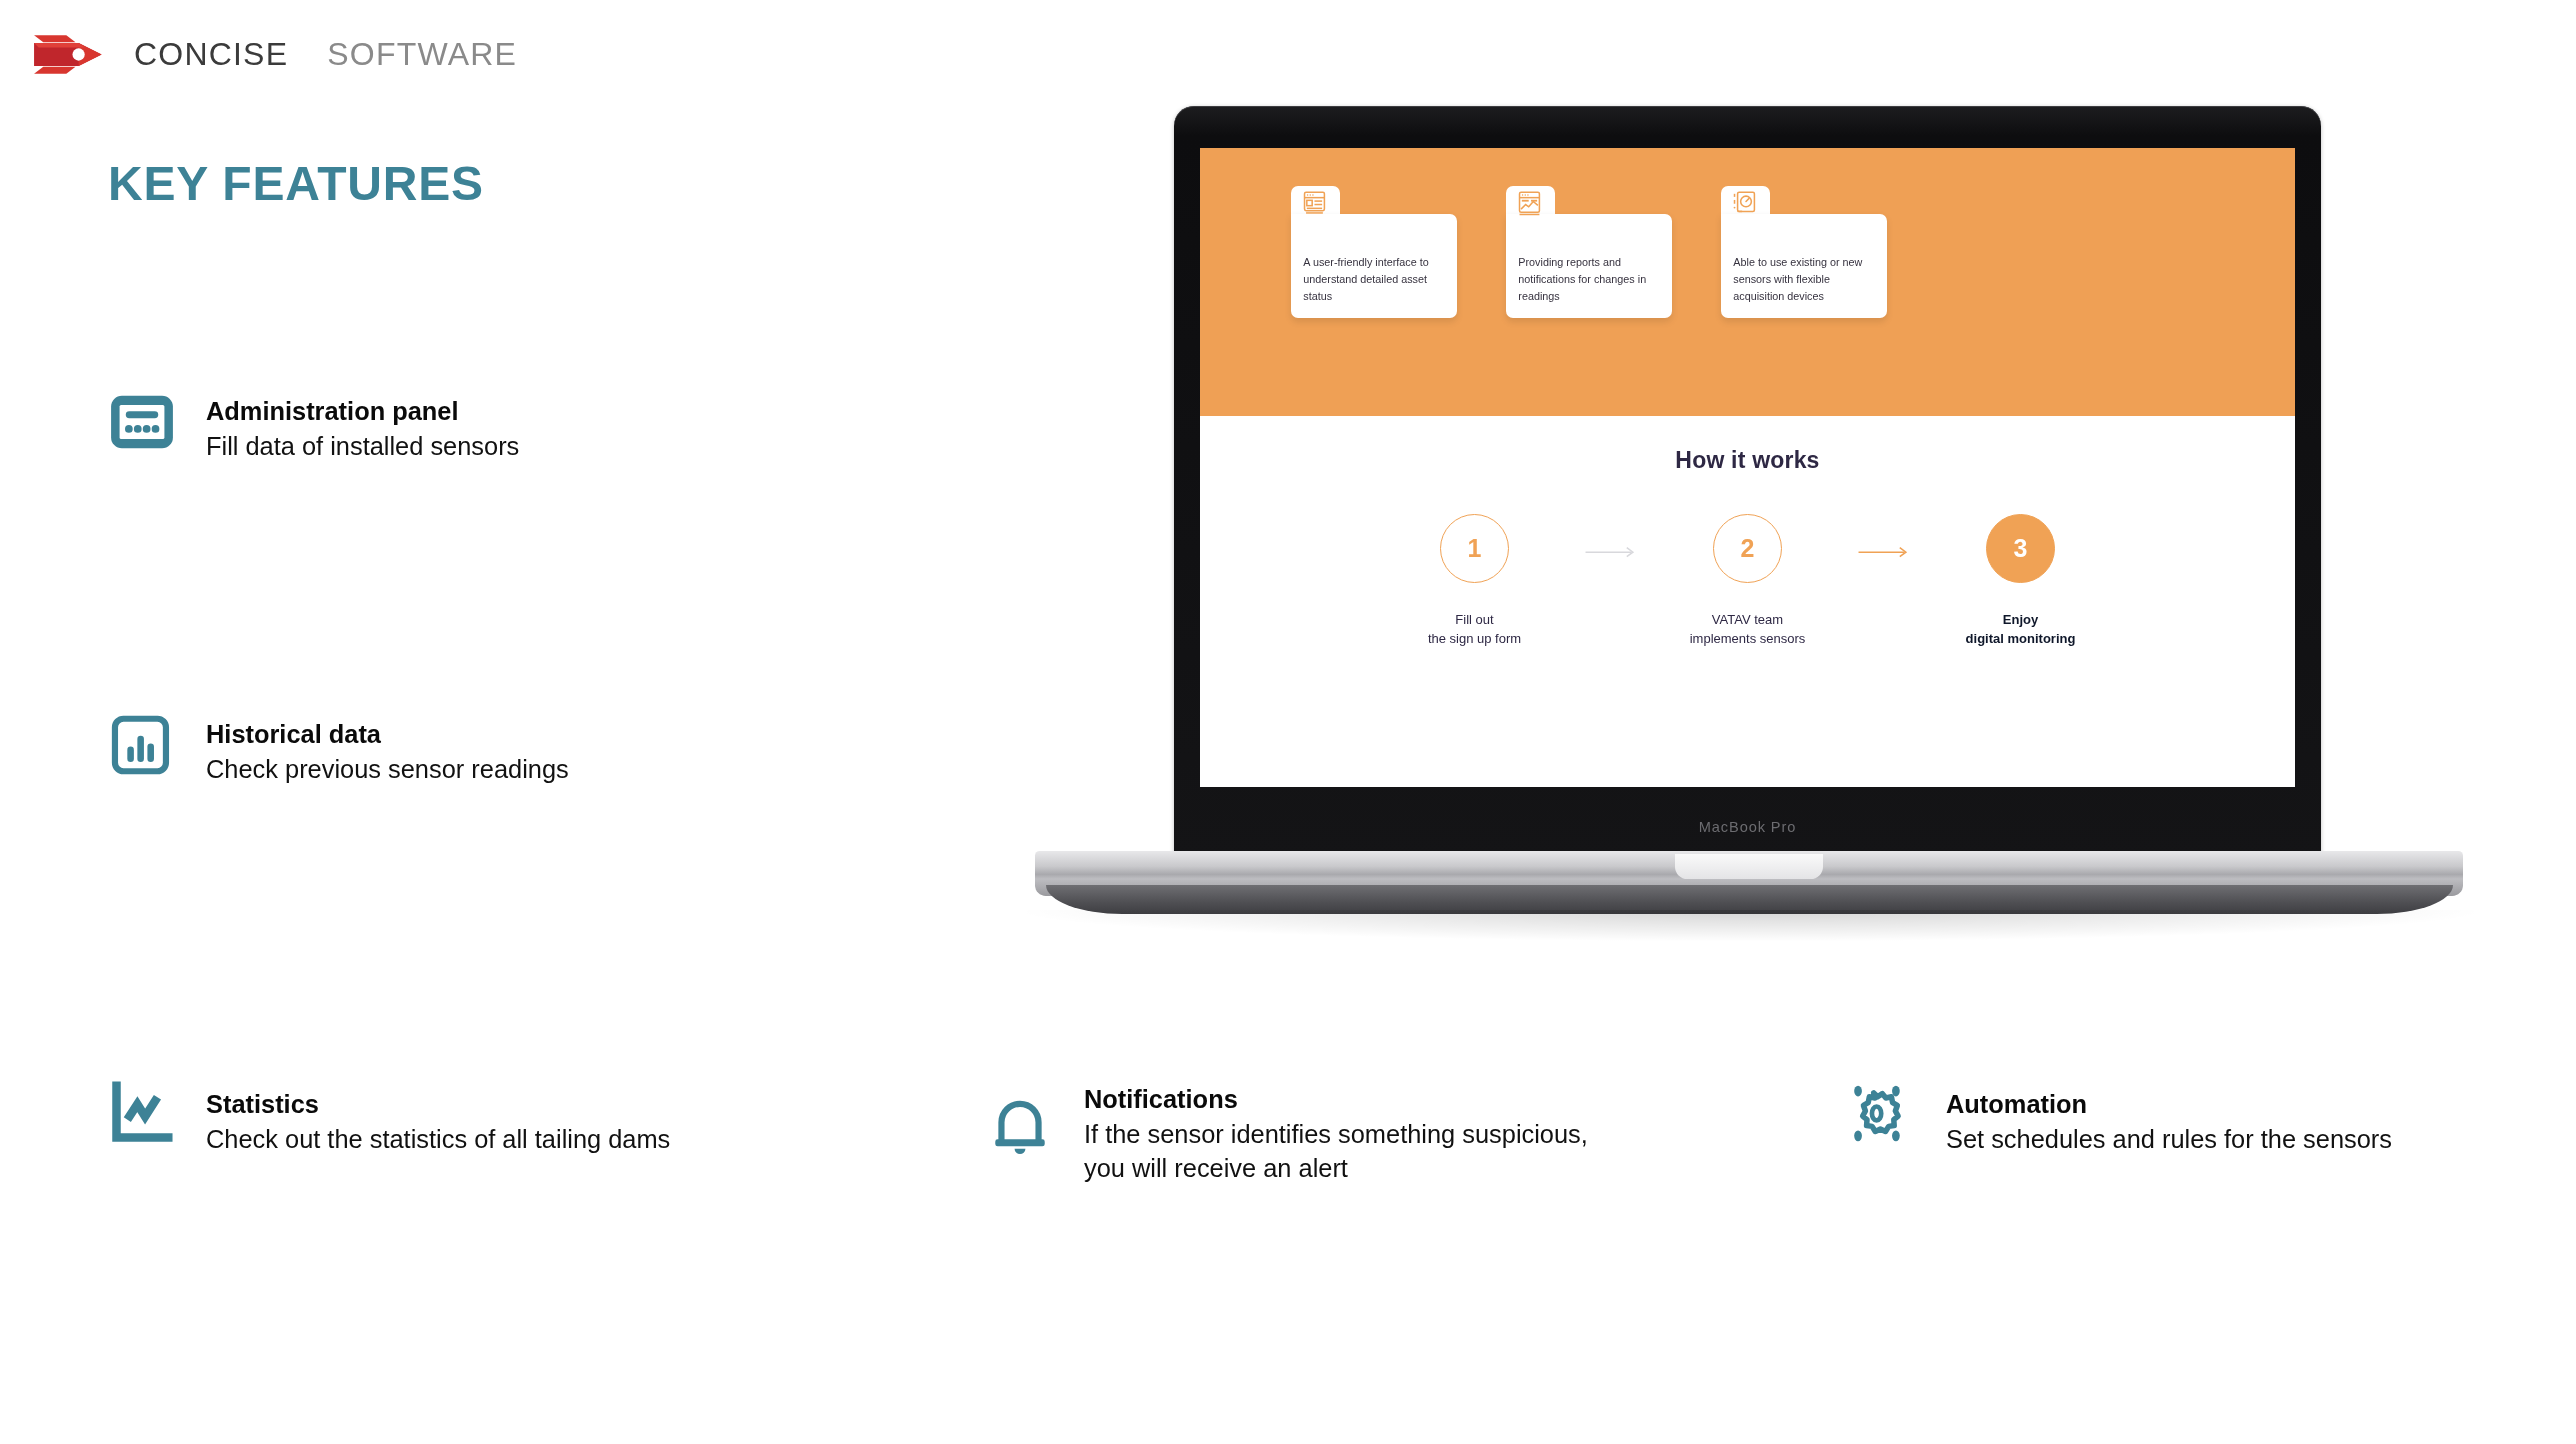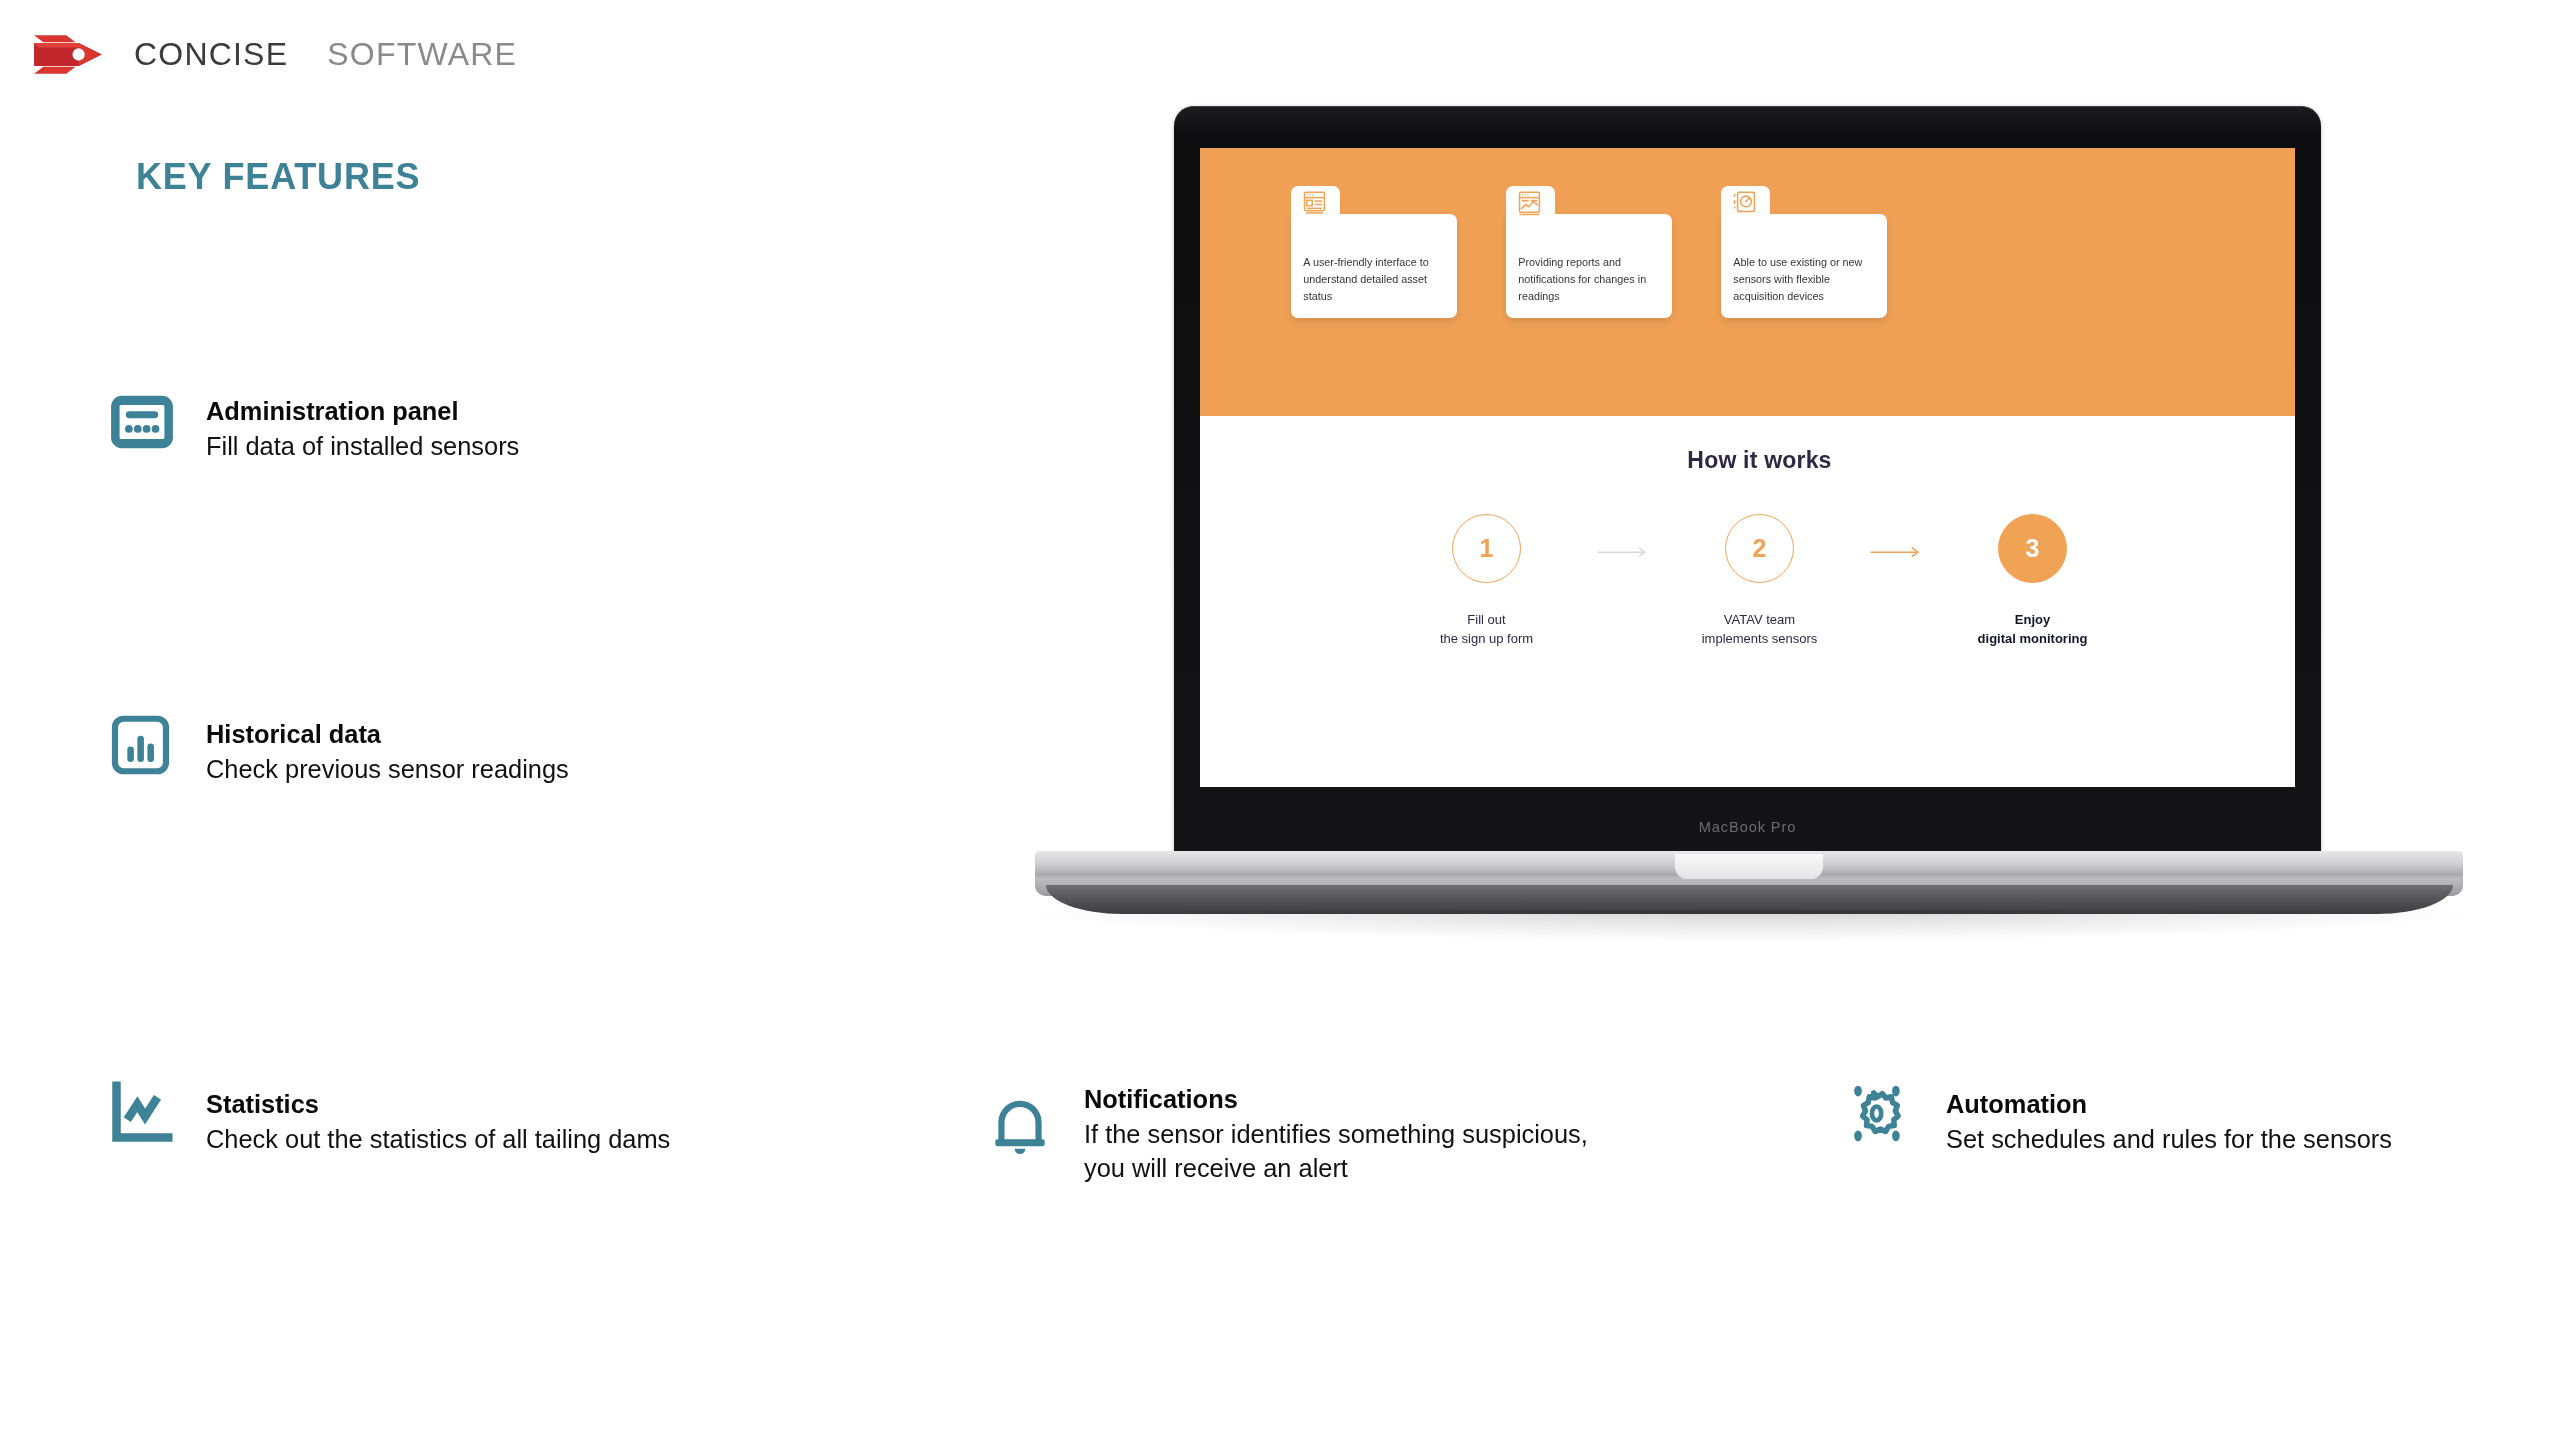--- a/index.html
+++ b/index.html
@@ -34,23 +34,23 @@
     letter-spacing: 1.2px;
     color: #3b3b3b;
     font-weight: 400;
     white-space: nowrap;
   }
   .logo-text .light { color: #8a8a8a; margin-left: 29px; }
 
   
   .page-title {
     position: absolute;
-    left: 136px;
+    left: 108px;
     top: 156px;
-    font-size: 36px;
+    font-size: 48px;
     font-weight: 700;
     letter-spacing: 0.8px;
     color: #3d8296;
     white-space: nowrap;
   }
 
   
   .feature {
     position: absolute;
     display: flex;
@@ -207,21 +207,20 @@
     font-size: 10.8px;
     line-height: 1.55;
     color: #36323f;
   }
 
   .howwrap {
     position: relative;
     width: 100%;
     height: 451px;
     background: #ffffff;
-    margin-left: 12px;
   }
   .how-title {
     text-align: center;
     padding-top: 31px;
     font-size: 23px;
     font-weight: 700;
     color: #2e2844;
     letter-spacing: 0.2px;
   }
   .steps {

